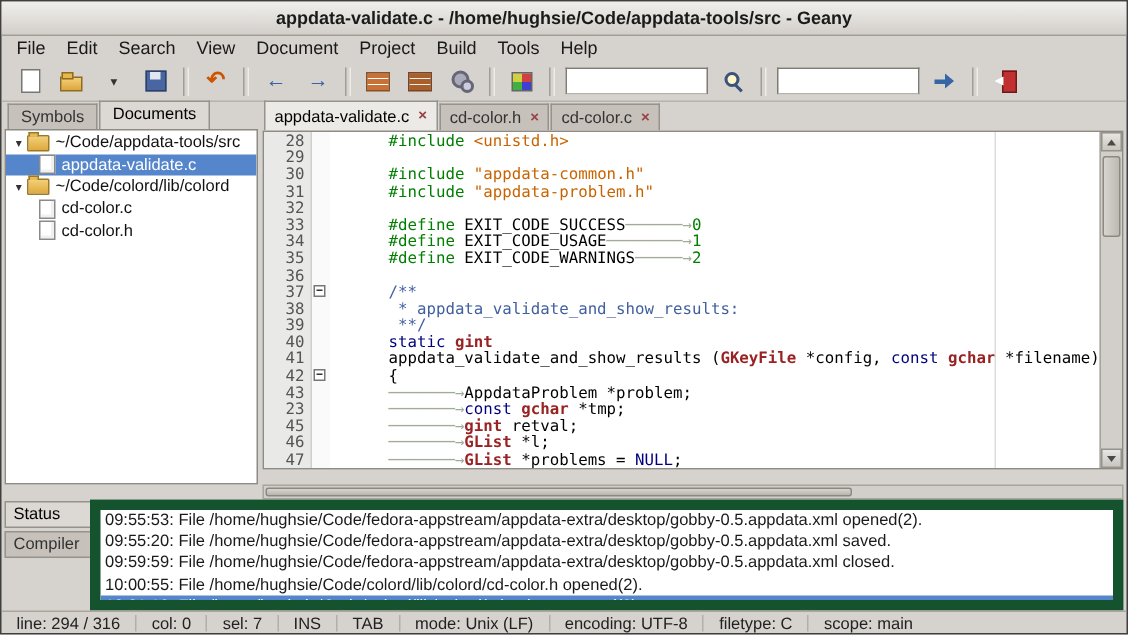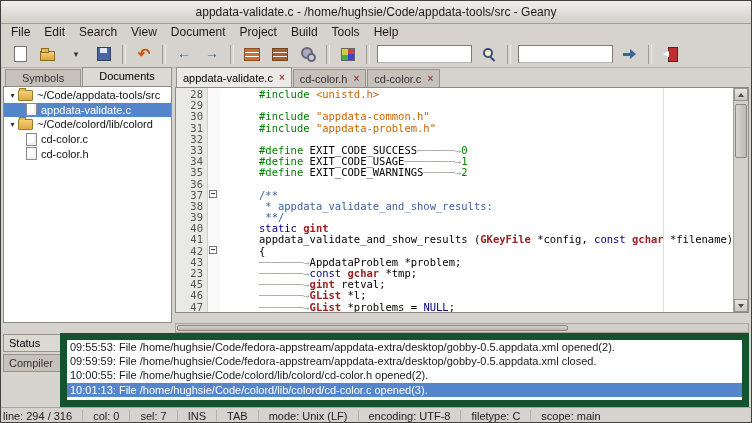--- a/index.html
+++ b/index.html
@@ -2,21 +2,21 @@
 <html><head>
 <meta charset="utf-8">
 <style>
   html,body{margin:0;padding:0;background:#9a9a9a;}
   .window{position:relative;width:752px;height:423px;box-sizing:border-box;border:1px solid #3f3f3f;
           background:#d6d2cd;font-family:"Liberation Sans",sans-serif;overflow:hidden;
           -webkit-font-smoothing:antialiased;}
   
   .titlebar{position:absolute;left:0;top:0;right:0;height:22px;
             background:linear-gradient(#f1efec,#d2cfca);border-bottom:1px solid #a29d97;
-            text-align:center;font-size:12px;font-weight:normal;line-height:22px;color:#1a1a1a;}
+            text-align:center;font-size:12px;font-weight:bold;line-height:22px;color:#1a1a1a;}
   .menubar{position:absolute;left:0;top:22px;right:8px;height:18px;display:flex;align-items:center;
            padding-left:3px;font-size:12px;}
   .mitem{padding:1px 7px;color:#1a1a1a;cursor:default;}
   .toolbar{position:absolute;left:0;top:40px;right:0;height:26px;border-bottom:1px solid #b6b2ac;
            display:flex;align-items:center;padding-left:5px;}
   .tbtn{width:26px;height:24px;border:none;background:transparent;display:flex;align-items:center;
         justify-content:center;padding:0;margin:0 1px;}
   .tsep{width:2px;height:19px;margin:0 4px;border-left:1px solid #a09c96;border-right:1px solid #eeecea;}
   .tentry{width:95px;height:18px;margin:0 3px;border:1px solid #7f7b75;border-bottom-color:#b5b1ab;
           background:#fff;font-size:11px;padding:0 3px;box-sizing:border-box;
@@ -41,21 +41,21 @@
       background:conic-gradient(#d04040 0 90deg,#4040d0 0 180deg,#40b040 0 270deg,#d0d040 0 360deg);}
   .ic-search::before{content:"";position:absolute;left:2px;top:2px;width:6px;height:6px;border:2px solid #39537a;border-radius:50%;background:#fdf6c8;}
   .ic-search::after{content:"";position:absolute;left:10px;top:10px;width:6px;height:2px;background:#39537a;transform:rotate(45deg);transform-origin:0 0;}
   .ic-goto::before{content:"";position:absolute;left:1px;top:7px;width:7px;height:3px;background:#3465a4;}
   .ic-goto::after{content:"";position:absolute;left:8px;top:3px;border-top:5px solid transparent;border-bottom:5px solid transparent;border-left:6px solid #3465a4;}
   .ic-quit::before{content:"";position:absolute;left:6px;top:1px;width:8px;height:13px;background:#c03030;border:1px solid #701818;}
   .ic-quit::after{content:"";position:absolute;left:1px;top:5px;border-top:3px solid transparent;border-bottom:3px solid transparent;border-right:6px solid #fff;}
   
   .sidebar{position:absolute;left:2px;top:66px;width:169px;height:256px;}
   .side-tabs{height:19px;display:flex;align-items:flex-end;padding-left:2px;gap:1px;}
-  .stab{box-sizing:border-box;font-size:11px;padding:2px 16px;background:#c6c2bb;border:1px solid #96928c;
+  .stab{box-sizing:border-box;font-size:11px;padding:2px 8px;background:#c6c2bb;border:1px solid #96928c;
         border-bottom:none;height:17px;color:#333;}
   .stab.active{background:#dcd9d4;height:19px;color:#000;}
   .side-tree{position:absolute;left:0;top:19px;right:0;bottom:0;background:#fff;border:1px solid #8e8a84;
              font-size:11px;overflow:hidden;padding-top:1px;}
   .trow{height:14.6px;display:flex;align-items:center;white-space:nowrap;color:#111;}
   .trow.selected{background:#5586cc;color:#fff;}
   .texp{width:11px;font-size:8px;color:#333;text-align:center;flex:0 0 11px;}
   .tico-folder{width:13px;height:9px;background:linear-gradient(#f2cf76,#dfa93f);border:1px solid #9a7a28;
                border-radius:1px;margin-right:4px;position:relative;flex:0 0 13px;}
   .tico-folder::before{content:"";position:absolute;top:-3px;left:0;width:5px;height:2px;background:#e8bc55;
@@ -101,21 +101,21 @@
   .msg-tabs{position:absolute;left:2px;top:1px;width:56px;}
   .mtab{box-sizing:border-box;font-size:11px;padding:2px 5px;background:#c6c2bb;border:1px solid #96928c;
         margin-bottom:2px;color:#333;width:68px;}
   .mtab.active{background:#dcd9d4;color:#000;}
   .msg-list{position:absolute;left:59px;top:0;right:2px;bottom:0;background:#fff;border:7px solid #14532d;
             font-size:11px;overflow:hidden;}
   .mrow{height:14.2px;line-height:14.2px;padding-left:3px;white-space:nowrap;color:#1a1a1a;}
   .mrow.selected{background:#5586cc;color:#fff;}
   
   .statusbar{position:absolute;left:0;top:406px;right:0;height:15px;border-top:1px solid #aaa69f;
-             display:flex;align-items:center;font-size:11px;color:#222;padding-left:0;}
+             display:flex;align-items:center;font-size:11px;color:#222;padding-left:8px;}
   .sitem{padding:0 2px;white-space:pre;}
   .ssep{width:1px;height:11px;background:#b2aea8;margin:0 8px;}
 </style>
 </head>
 <body>
 
 <div class="window">
   <div class="titlebar">
     <span>appdata-validate.c - /home/hughsie/Code/appdata-tools/src - Geany</span>
   </div>
@@ -320,20 +320,21 @@
     <div class="hthumb"></div>
   </div>
 
   <div class="msgwin">
     <div class="msg-tabs" id="msg-tabs">
         <div class="mtab active">Status</div>
         <div class="mtab">Compiler</div>
       </div>
     <div class="msg-list" id="msg-list">
         <div class="mrow">09:55:53: File /home/hughsie/Code/fedora-appstream/appdata-extra/desktop/gobby-0.5.appdata.xml opened(2).</div>
+        <div class="mrow">09:55:20: File /home/hughsie/Code/fedora-appstream/appdata-extra/desktop/gobby-0.5.appdata.xml saved.</div>
         <div class="mrow">09:59:59: File /home/hughsie/Code/fedora-appstream/appdata-extra/desktop/gobby-0.5.appdata.xml closed.</div>
         <div class="mrow">10:00:55: File /home/hughsie/Code/colord/lib/colord/cd-color.h opened(2).</div>
         <div class="mrow selected">10:01:13: File /home/hughsie/Code/colord/lib/colord/cd-color.c opened(3).</div>
       </div>
   </div>
 
   <div class="statusbar" id="statusbar">
       <span class="sitem">line: 294 / 316</span>
       <div class="ssep"></div>
       <span class="sitem">col: 0</span>

